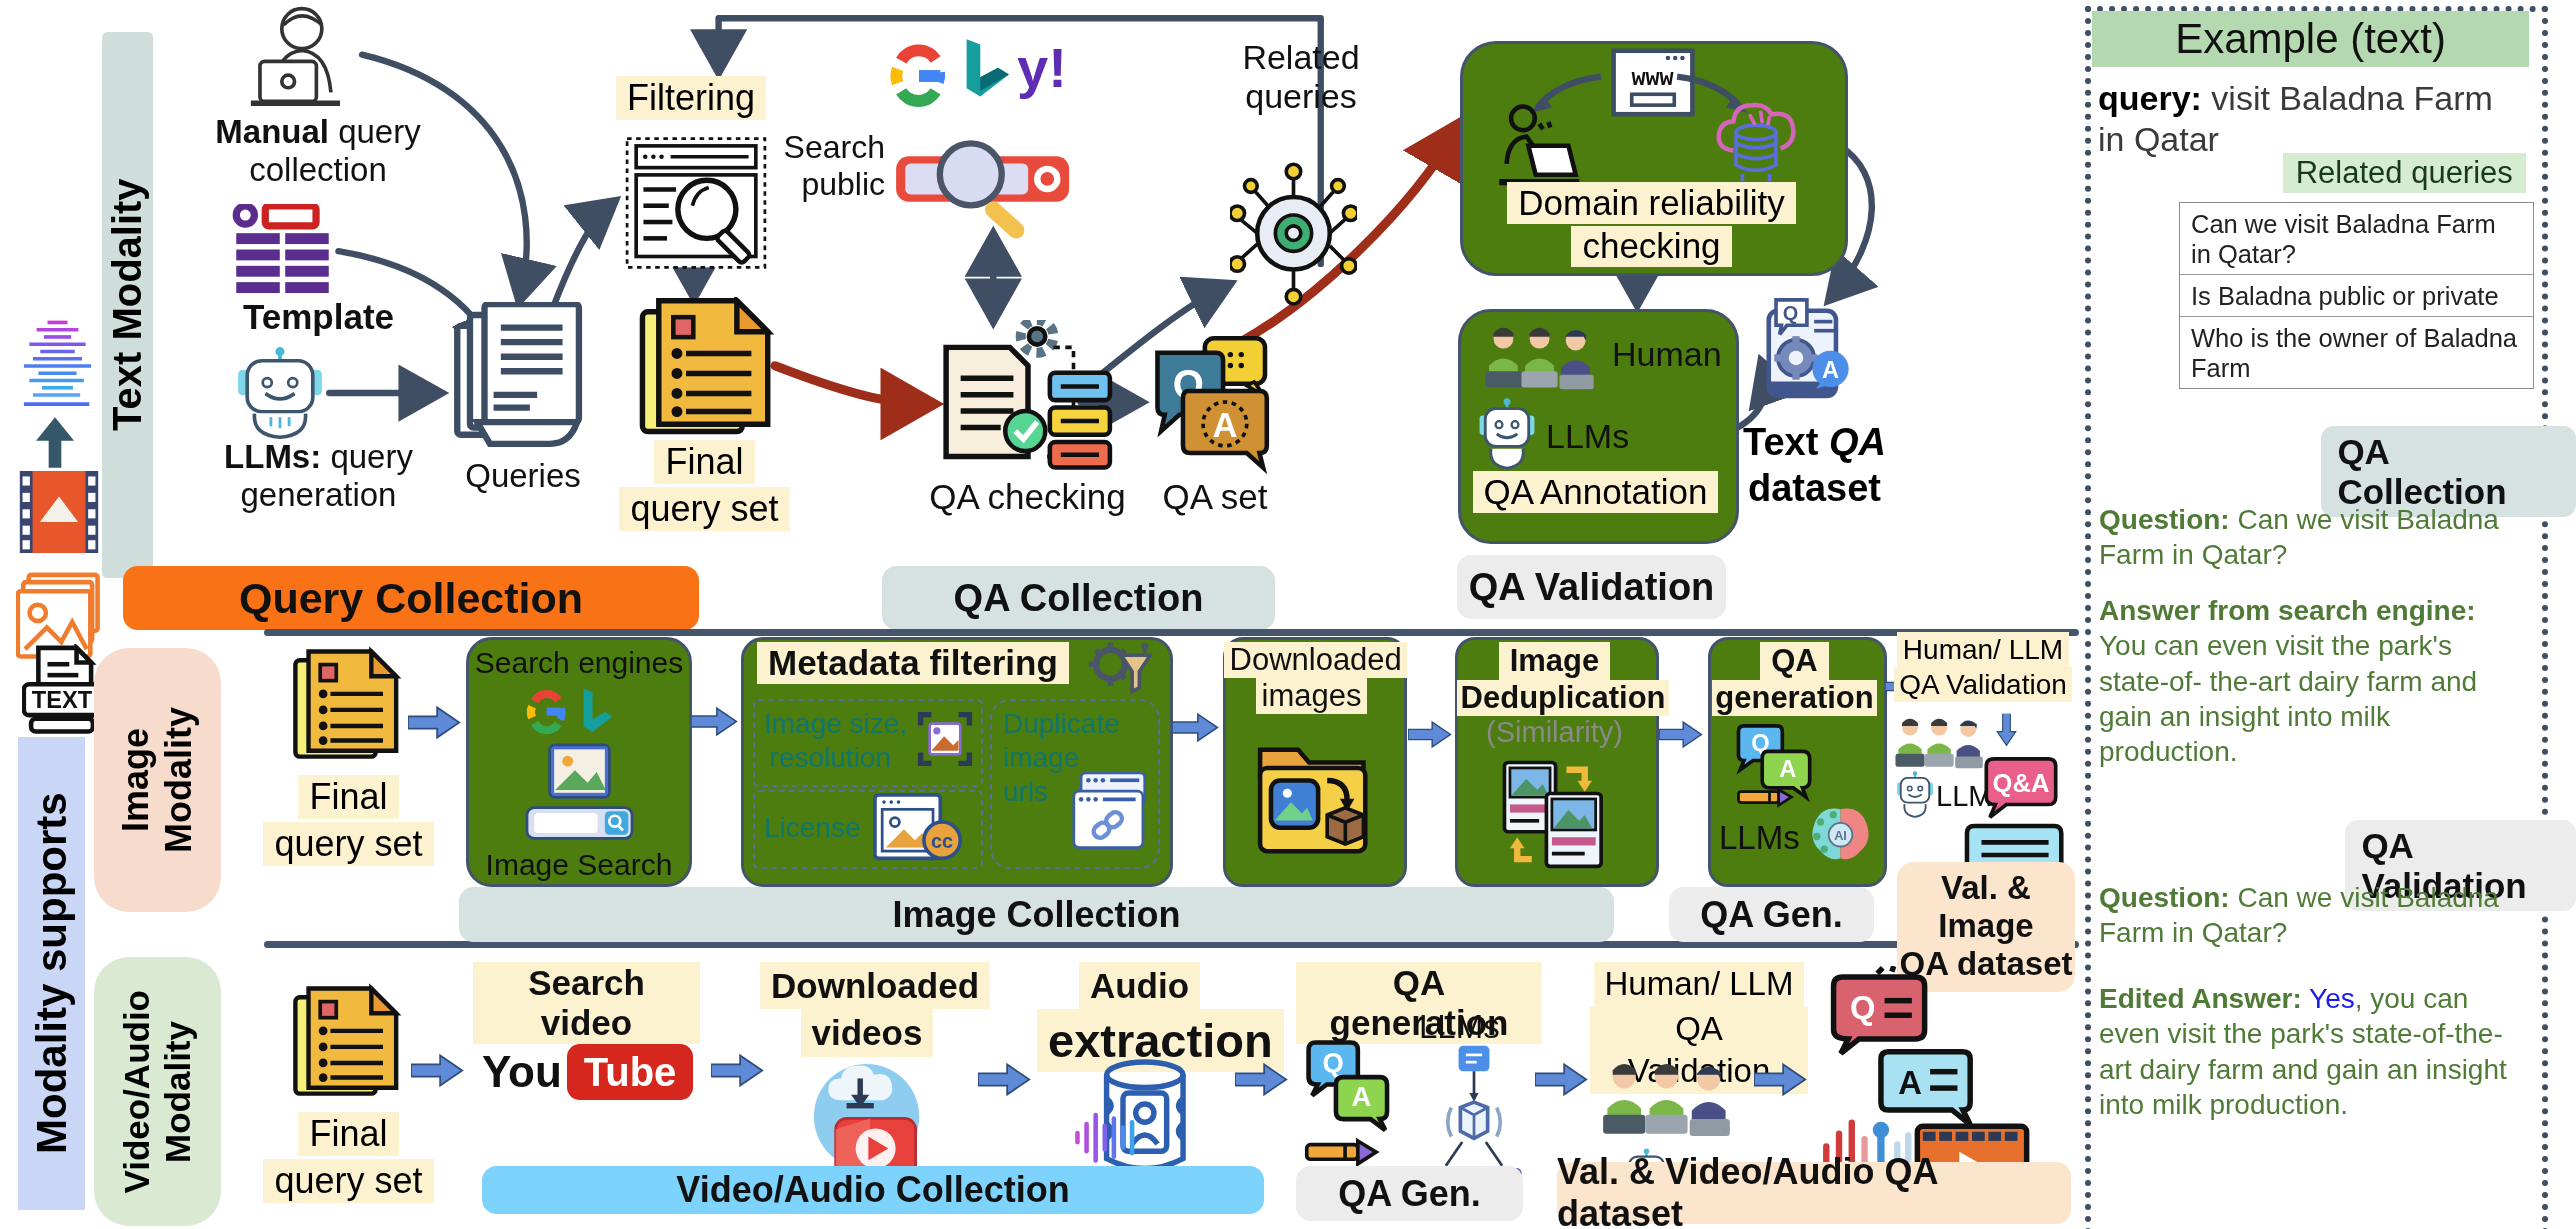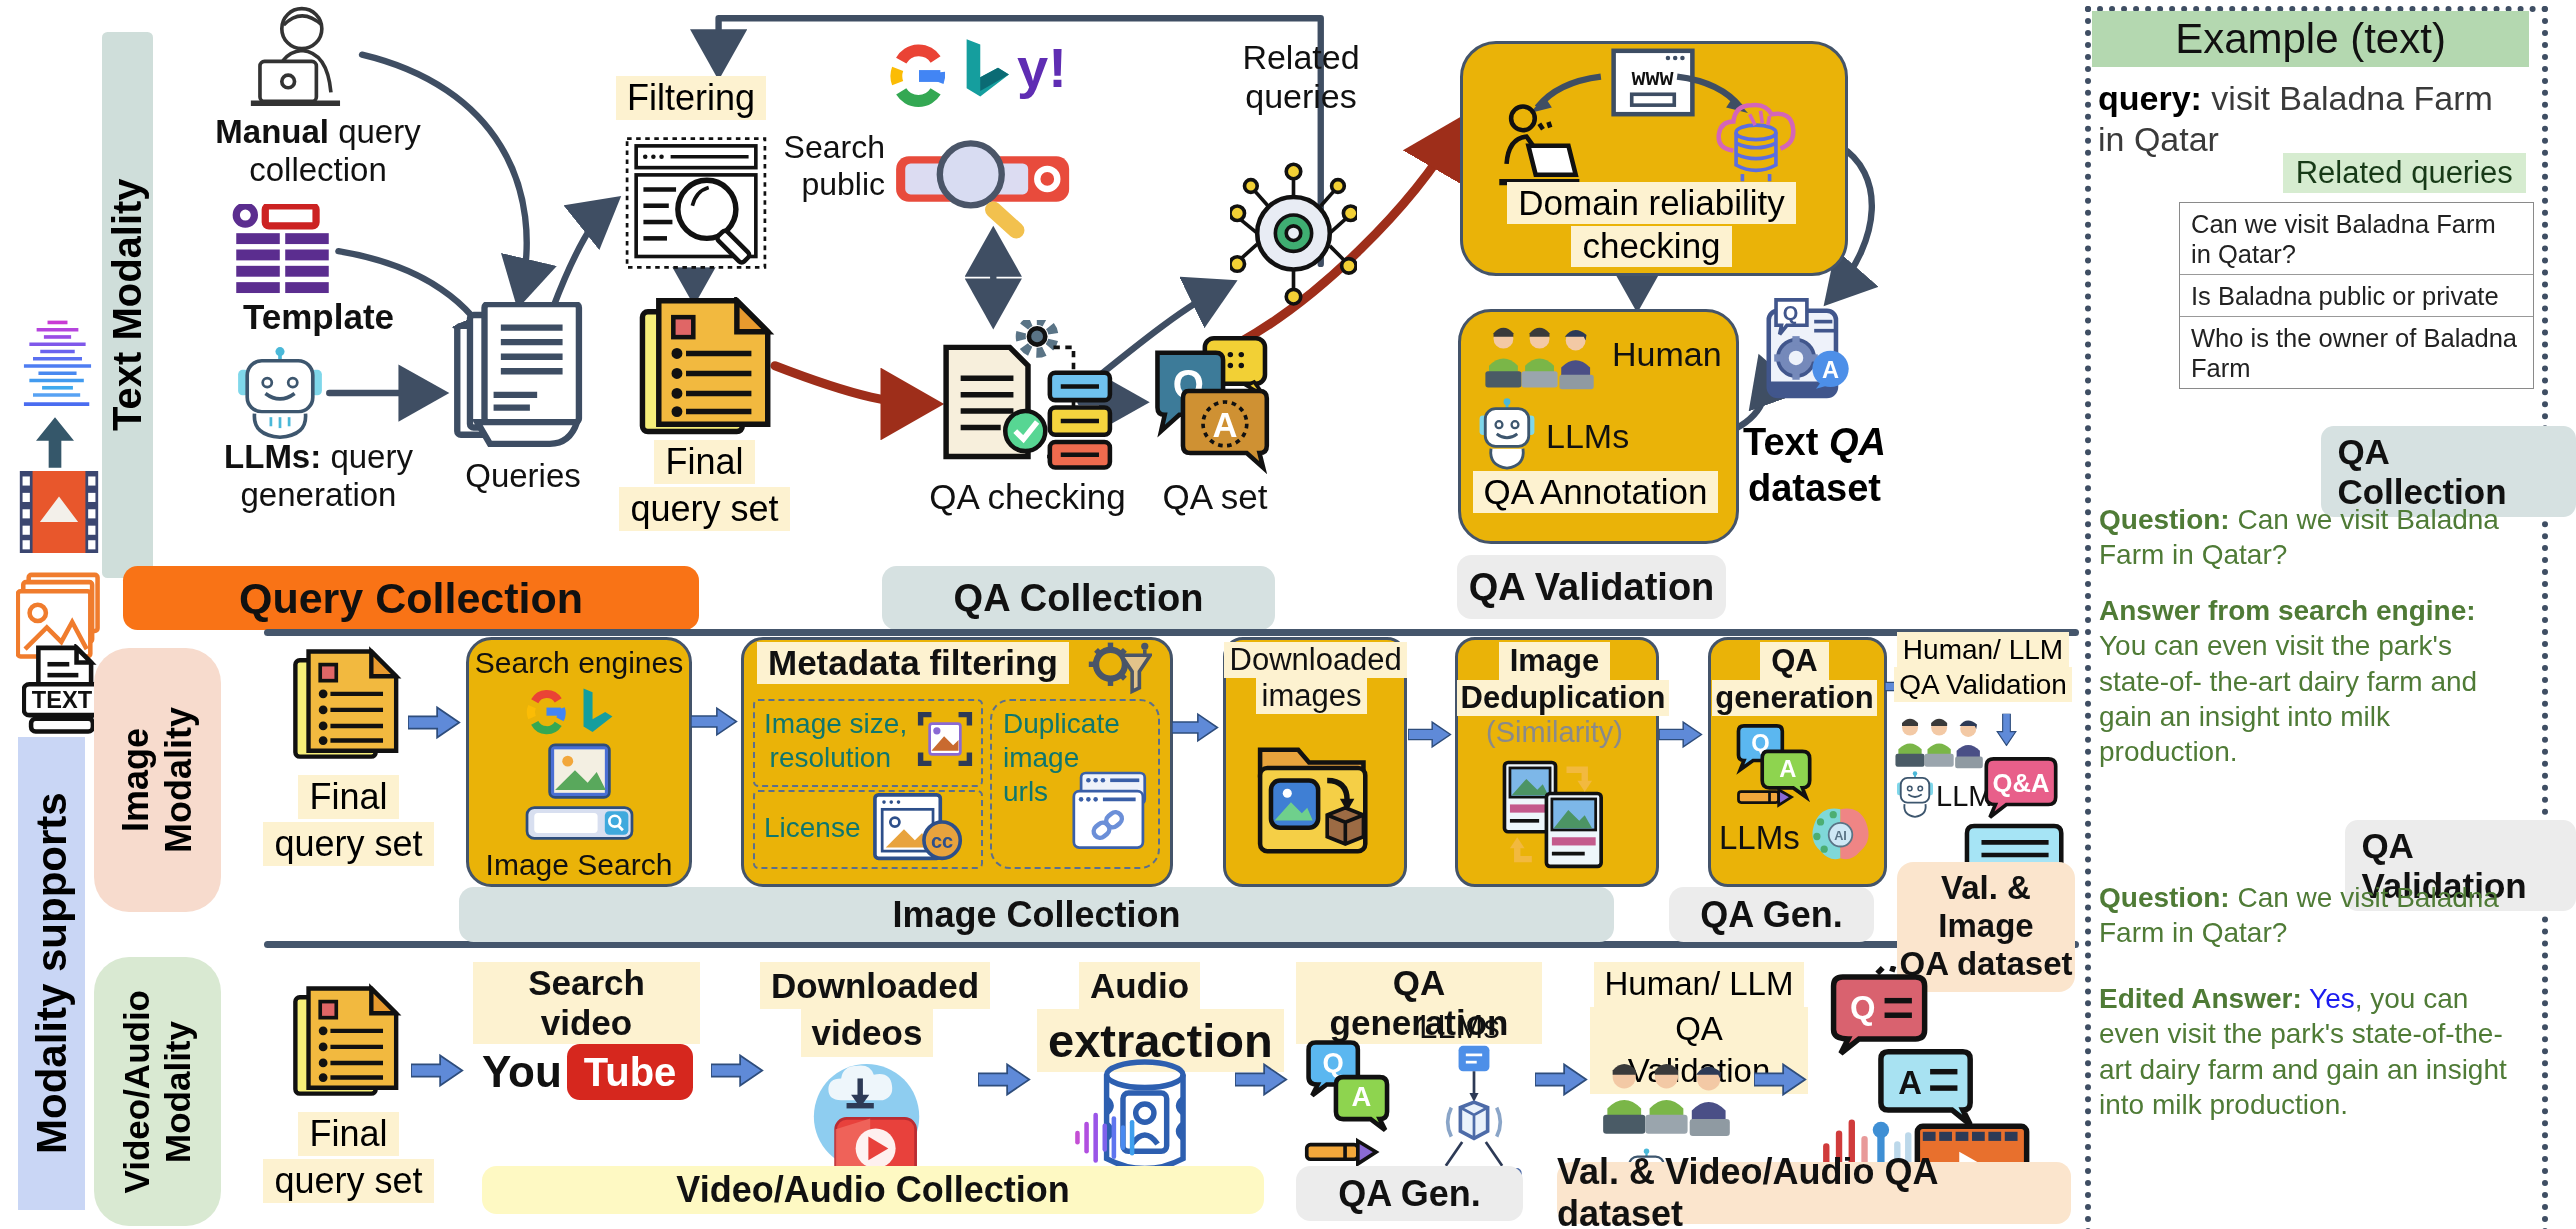--- a/index.html
+++ b/index.html
@@ -3,21 +3,21 @@
 <meta charset="utf-8">
 <style>
   html,body{margin:0;padding:0;background:#fff;font-family:"Liberation Sans",sans-serif;}
   #canvas{position:relative;width:2576px;height:1230px;background:#fff;overflow:hidden;}
   .abs{position:absolute;}
   .vtext{writing-mode:vertical-rl;transform:rotate(180deg);}
   .chip{background:#fdf2d0;padding:0.9px 11px;display:inline-block;}
   .ctr{text-align:center;}
   .secbar{display:flex;align-items:center;justify-content:center;font-weight:bold;font-size:36px;color:#111;border-radius:14.6px;}
   .rowlabel{display:flex;align-items:center;justify-content:center;font-weight:bold;color:#000;}
-  .box{border:3.6px solid #44546a;border-radius:25.5px;background:#eab308;}
+  .box{border:3.6px solid #44546a;border-radius:25.5px;background:#4d7c0f;}
   .dotbox{border:2.7px dashed #5a6f8f;border-radius:5.5px;}
   .t34{font-size:31px;color:#111;}
   .t33{font-size:30px;color:#111;}
   .t30{font-size:27px;color:#0f766e;}
   .b36{font-size:33px;font-weight:bold;color:#111;}
   .b34{font-size:31px;font-weight:bold;color:#111;}
   .green{color:#4f7b36;font-size:28px;line-height:1.26;}
   .green b{color:#4f7b36;}
   .rq-row{border-bottom:1.8px solid #999;padding:5.5px 11px;font-size:25.5px;line-height:1.18;color:#222;}
   .rq-row:last-child{border-bottom:none;}
@@ -958,21 +958,21 @@
           <rect x="114" y="252" width="14" height="10"></rect>
           <rect x="132" y="252" width="14" height="10"></rect>
           <rect x="150" y="252" width="14" height="10"></rect>
           <rect x="168" y="252" width="14" height="10"></rect>
           <rect x="186" y="252" width="14" height="10"></rect>
           <rect x="204" y="252" width="14" height="10"></rect>
         </g>
     <polygon points="154,204 186,222 154,240" fill="#fff"></polygon>
   </svg>
 
-  <div class="abs secbar" style="left:482px;top:1166px;width:782px;height:48px;background:#fef9c3;">Video/Audio Collection</div>
+  <div class="abs secbar" style="left:482px;top:1166px;width:782px;height:48px;background:#7dd3fc;">Video/Audio Collection</div>
   <div class="abs secbar" style="left:1296px;top:1166px;width:227px;height:55px;background:#ececec;">QA Gen.</div>
   <div class="abs secbar" style="left:1557px;top:1162px;width:514px;height:62px;background:#fbe5cd;font-size:36px;">Val. &amp; Video/Audio QA dataset</div>
 
   
   <div class="abs" style="left:2085px;top:5.5px;width:451px;height:1217px;border:6.4px dotted #3f4e63;background:#fff;"></div>
   <div class="abs ctr" style="left:2092px;top:11px;width:437px;height:56px;background:#b4d8b0;display:flex;align-items:center;justify-content:center;font-size:42px;font-weight:normal;color:#111;">Example (text)</div>
   <div class="abs" style="left:2098px;top:78px;width:429px;font-size:34px;line-height:1.22;color:#3a3a3a;">
     <b style="color:#000;">query:</b><span> visit Baladna Farm in Qatar</span>
   </div>
   <div class="abs" style="left:2283px;top:153px;background:#d6ecd0;padding:1.8px 12.7px;font-size:31px;color:#173a17;">Related queries</div>

